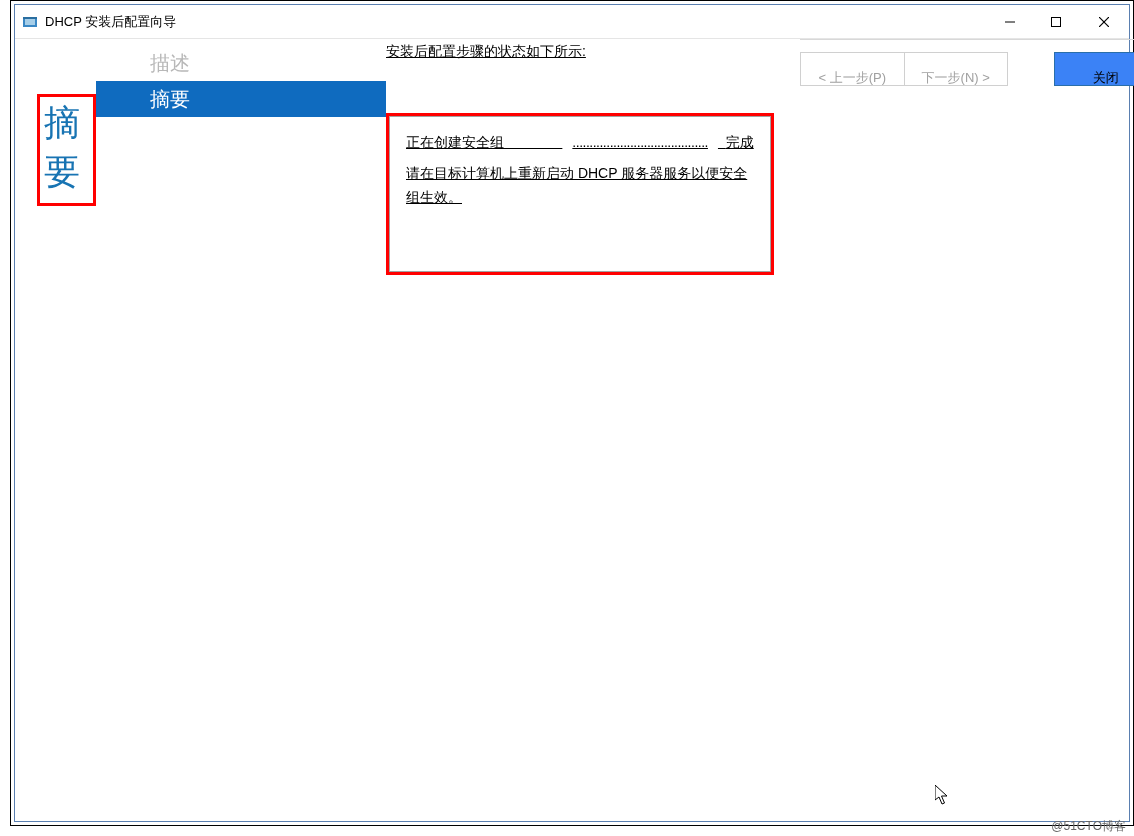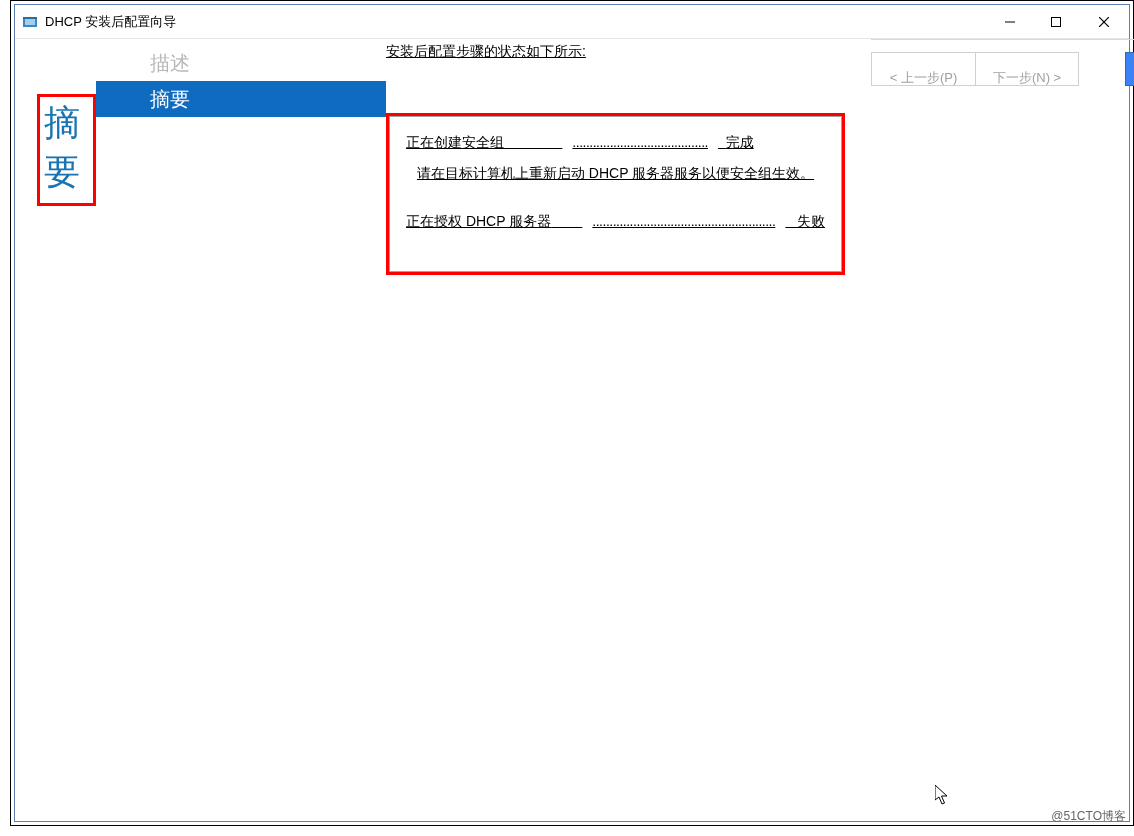--- a/index.html
+++ b/index.html
@@ -113,21 +113,20 @@
     .status-box-wrap {
       border: 3px solid #ff0000;
       padding: 0;
     }
     .status-box {
       border: 1px solid #a2a2a2;
       padding: 14px 16px 38px 16px;
       font-size: 14px;
       color: #000;
       line-height: 1.7;
-      text-align: center;
     }
     .status-row {
       display: flex;
       white-space: pre;
     }
     .dots {
       flex: 0 0 auto;
       margin: 0 10px;
       letter-spacing: -0.5px;
     }
@@ -162,21 +161,21 @@
       background: #3b82f6;
       border: 1px solid #2a6ea9;
     }
     .btn-group { display: flex; }
     .btn-group .btn:first-child { border-right: none; }
     .spacer-small { width: 6px; }
     .spacer-big { width: 30px; }
     .watermark {
       position: absolute;
       right: 8px;
-      bottom: 11px;
+      bottom: 1px;
       font-size: 12px;
       color: #666;
       margin-left: 46px;
     }
     .cursor {
       position: absolute;
       left: 924px;
       top: 784px;
       width: 16px;
       height: 22px;
@@ -242,27 +241,20 @@
             <div class="status-box">
               <div class="status-row">
                 <span>正在创建安全组</span>
                 <span>               </span>
                 <span class="dots">........................................</span>
                 <span>  </span>
                 <span>完成</span>
               </div>
               <div class="note">请在目标计算机上重新启动 DHCP 服务器服务以便安全组生效。</div>
               <div class="gap"></div>
-              <div class="status-row">
-                <span>正在授权 DHCP 服务器</span>
-                <span>        </span>
-                <span class="dots">......................................................</span>
-                <span>   </span>
-                <span>失败</span>
-              </div>
             </div>
           </div>
         </div>
       </div>
 
       <div class="footer">
         <div class="btn-group">
           <button class="btn disabled">&lt; 上一步(P)</button>
           <button class="btn disabled">下一步(N) &gt;</button>
         </div>

